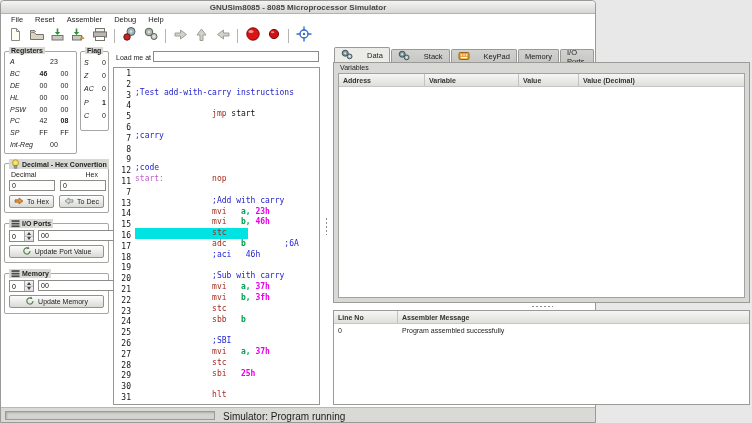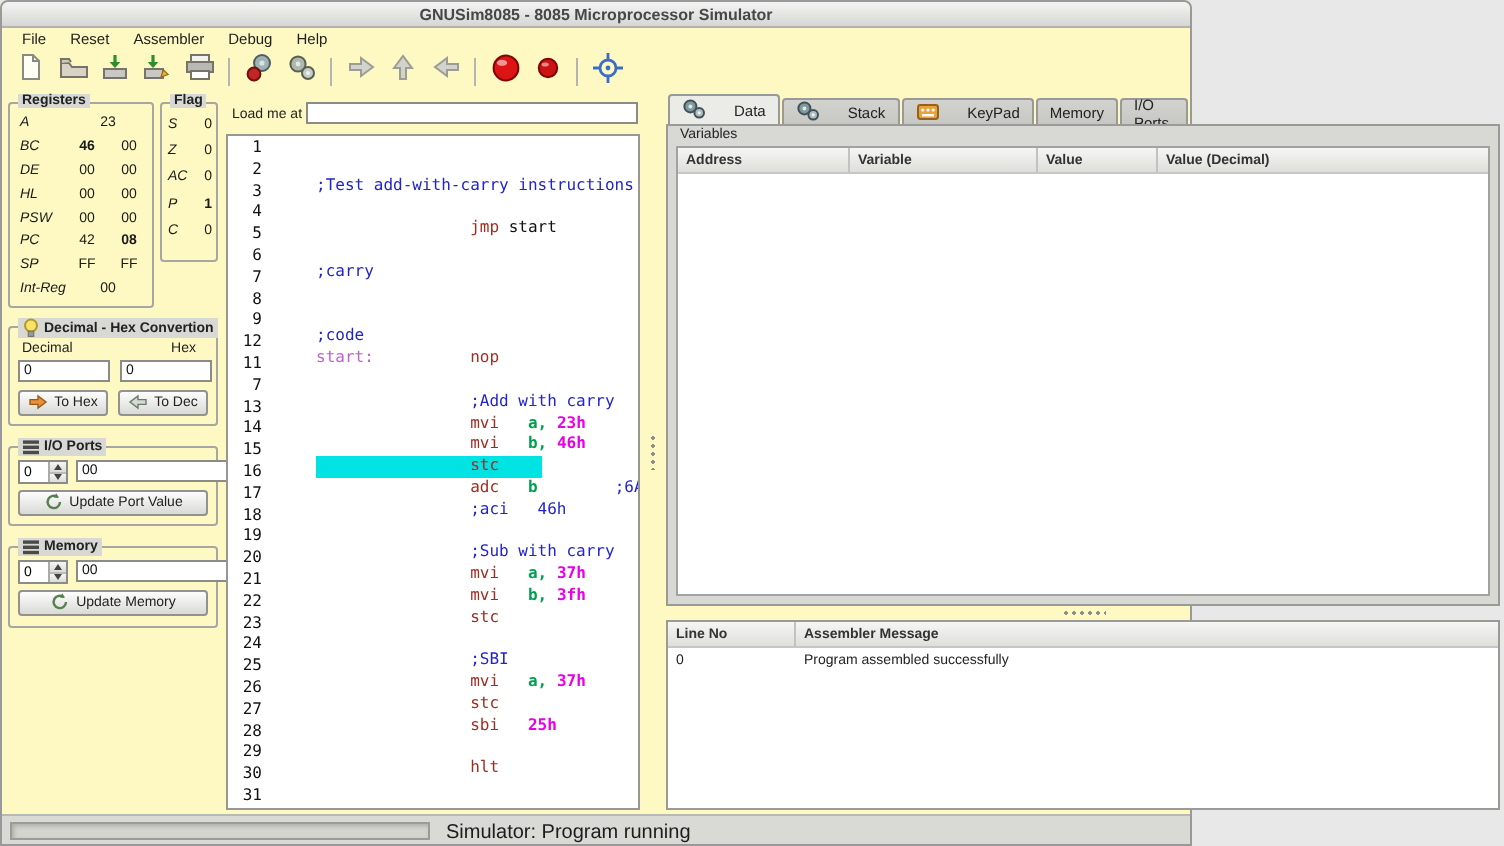--- a/index.html
+++ b/index.html
@@ -1,18 +1,18 @@
 <!DOCTYPE html>
 <html><head>
 <meta charset="utf-8">
 <style>
   * { box-sizing: border-box; margin: 0; padding: 0; }
   html,body { width:752px; height:423px; }
   body { font-family:"Liberation Sans",sans-serif; background:#e8e8e8; overflow:hidden; }
-  .window { position:relative; width:596px; height:423px; background:#fef9c3; border:1px solid #999; border-radius:4px 4px 0 0; }
+  .window { position:relative; width:596px; height:423px; background:#ffffff; border:1px solid #999; border-radius:4px 4px 0 0; }
 
   .titlebar { height:13px; background:linear-gradient(#f4f4f4,#d6d6d4); border-bottom:1px solid #b2b2b0; border-radius:4px 4px 0 0;
               text-align:center; font-size:8px; font-weight:bold; color:#474747; line-height:13px; }
   .menubar { height:11px; display:flex; align-items:center; padding-left:4px; }
   .menu-item { font-size:7.5px; color:#222; padding:0 6px; line-height:11px; }
   .toolbar { height:22px; display:flex; align-items:center; padding-left:4px; }
   .tbtn { width:21px; height:19px; display:flex; align-items:center; justify-content:center; }
   .tsep { width:1px; height:14px; background:#b4b4b0; margin:0 4px; }
 
   .frame { position:absolute; border:1px solid #a6a6a2; border-radius:2px; }
@@ -59,21 +59,21 @@
   .port-input { flex:1; }
 
   .load-label { position:absolute; left:115px; top:53px; font-size:7px; color:#222; }
   .load-input { position:absolute; left:152px; top:50px; width:166px; height:12px; }
 
   .codearea { position:absolute; left:112px; top:66px; width:207px; height:338px; background:#fff; border:1px solid #979794;
               display:flex; font-family:"DejaVu Sans Mono",monospace; font-size:8px; overflow:hidden; }
   .gutter { width:21px; padding:1px 4px 0 0; text-align:right; color:#111; flex:none; }
   .gutter .num { height:10.8px; line-height:10.8px; }
   .codecol { padding-top:9px; flex:1; overflow:hidden; }
-  .line { height:10.8px; line-height:10.8px; white-space:pre;margin-left:23px; }
+  .line { height:10.8px; line-height:10.8px; white-space:pre; }
   .lc { display:inline-block; white-space:pre; }
   .line.hl .lc { background:#00e3e3; padding-right:21px; }
   .cm { color:#2123cc; }
   .op { color:#a22c21; font-weight:normal; }
   .lb { color:#c061cb; }
   .rg { color:#00a050; font-weight:bold; }
   .im { color:#e800e8; font-weight:bold; }
   .tx { color:#111; }
 
   .vsplitter { position:absolute; left:320px; top:46px; width:11px; height:358px; display:flex; align-items:center; justify-content:center; }
@@ -438,20 +438,21 @@
         <div class="line"><span class="lc"><span class="tx">                </span><span class="op">mvi</span><span class="tx">   </span><span class="rg">a,</span><span class="tx"> </span><span class="im">23h</span></span></div>
         <div class="line"><span class="lc"><span class="tx">                </span><span class="op">mvi</span><span class="tx">   </span><span class="rg">b,</span><span class="tx"> </span><span class="im">46h</span></span></div>
         <div class="line hl"><span class="lc"><span class="tx">                </span><span class="op">stc</span></span></div>
         <div class="line"><span class="lc"><span class="tx">                </span><span class="op">adc</span><span class="tx">   </span><span class="rg">b</span><span class="tx">        </span><span class="cm">;6A</span></span></div>
         <div class="line"><span class="lc"><span class="tx">                </span><span class="cm">;aci   46h</span></span></div>
         <div class="line"><span class="lc"></span></div>
         <div class="line"><span class="lc"><span class="tx">                </span><span class="cm">;Sub with carry</span></span></div>
         <div class="line"><span class="lc"><span class="tx">                </span><span class="op">mvi</span><span class="tx">   </span><span class="rg">a,</span><span class="tx"> </span><span class="im">37h</span></span></div>
         <div class="line"><span class="lc"><span class="tx">                </span><span class="op">mvi</span><span class="tx">   </span><span class="rg">b,</span><span class="tx"> </span><span class="im">3fh</span></span></div>
         <div class="line"><span class="lc"><span class="tx">                </span><span class="op">stc</span></span></div>
+        <div class="line"><span class="lc"><span class="tx">                </span><span class="op">sbb</span><span class="tx">   </span><span class="rg">b</span></span></div>
         <div class="line"><span class="lc"></span></div>
         <div class="line"><span class="lc"><span class="tx">                </span><span class="cm">;SBI</span></span></div>
         <div class="line"><span class="lc"><span class="tx">                </span><span class="op">mvi</span><span class="tx">   </span><span class="rg">a,</span><span class="tx"> </span><span class="im">37h</span></span></div>
         <div class="line"><span class="lc"><span class="tx">                </span><span class="op">stc</span></span></div>
         <div class="line"><span class="lc"><span class="tx">                </span><span class="op">sbi</span><span class="tx">   </span><span class="im">25h</span></span></div>
         <div class="line"><span class="lc"></span></div>
         <div class="line"><span class="lc"><span class="tx">                </span><span class="op">hlt</span></span></div>
         <div class="line"><span class="lc"></span></div>
       </div>
   </div>

